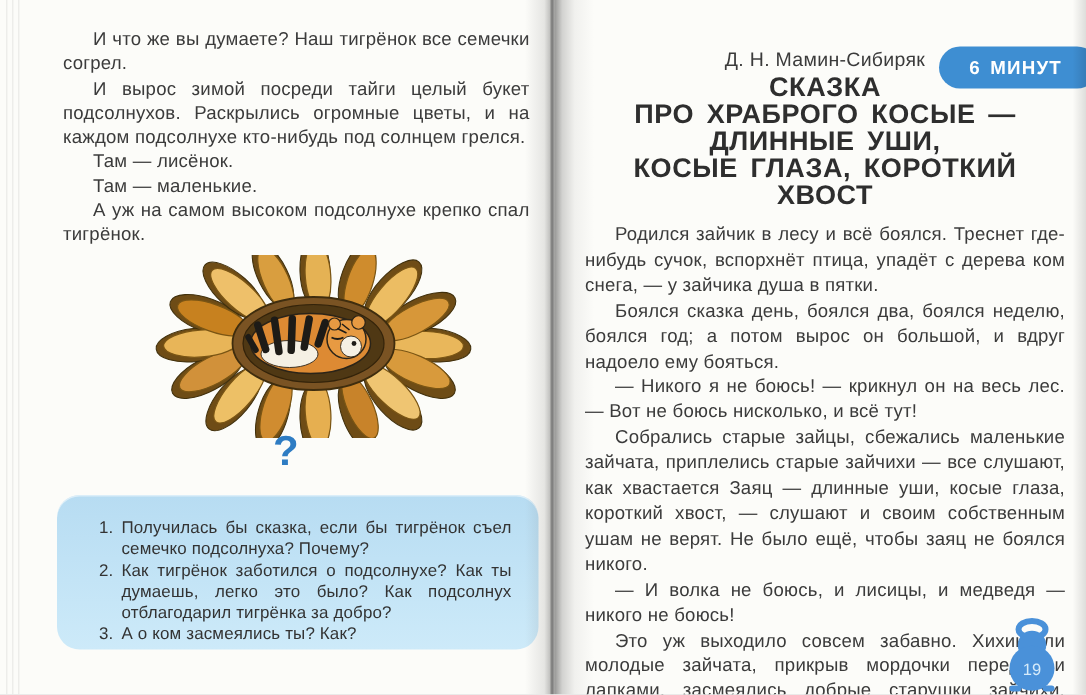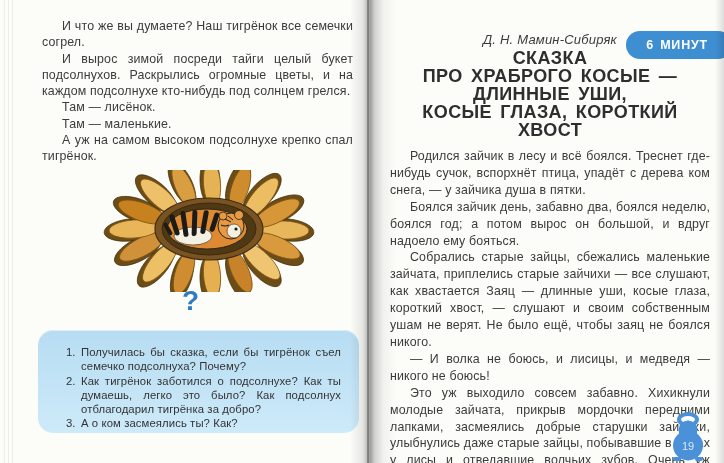--- a/index.html
+++ b/index.html
@@ -27,21 +27,21 @@
   .left-page  { position:absolute; left:0;   top:0; width:362px; height:463px; }
   .right-page { position:absolute; left:362px; top:0; width:362px; height:463px; }
   .left-content  { position:absolute; left:42px; top:18px; width:311px; }
   .right-content { position:absolute; left:28px; top:0;   width:320px; }
   p.body-par {
     margin:0; font-size:12.4px; line-height:16.3px;
     text-align:justify; text-indent:20px; letter-spacing:0.15px;
   }
   .right-content p.body-par { line-height:16.9px; }
   
-  .author { margin:32px 0 2px 0; text-align:center; font-size:13px; letter-spacing:0.2px;font-style:italic; }
+  .author { margin:32px 0 2px 0; text-align:center; font-size:13px; letter-spacing:0.2px; }
   .title-line {
     margin:0; text-align:center; font-weight:bold; font-size:18px;
     line-height:18px; color:#2e2e2e; letter-spacing:0.4px; word-spacing:3px;
   }
   .right-body { margin-top:9px; }
   .badge {
     position:absolute; right:-8px; top:31px; height:28px;
     padding:0 24px 0 20px; border-radius:15px;
     color:#ffffff; font-weight:bold; font-size:12.5px; line-height:28px;
     letter-spacing:0.8px; word-spacing:2px;
@@ -175,21 +175,22 @@
   <div class="gutter-line"></div>
 
   <div class="right-page">
     <div class="right-content">
       <p class="author">Д. Н. Мамин-Сибиряк</p>
       <p class="title-line">СКАЗКА</p>
       <p class="title-line">ПРО ХРАБРОГО КОСЫЕ — ДЛИННЫЕ УШИ,</p>
       <p class="title-line">КОСЫЕ ГЛАЗА, КОРОТКИЙ ХВОСТ</p>
       <div class="right-body">
         <p class="body-par">Родился зайчик в лесу и всё боялся. Треснет где-нибудь сучок, вспорхнёт птица, упадёт с дерева ком снега, — у зайчика душа в пятки.</p>
-        <p class="body-par">Боялся зайчик день, забавно два, боялся неделю, боялся год; а потом вырос он большой, и вдруг надоело ему бояться.</p>
+        <p class="body-par">Боялся сказка день, боялся два, боялся неделю, боялся год; а потом вырос он большой, и вдруг надоело ему бояться.</p>
+        <p class="body-par">— Никого я не боюсь! — крикнул он на весь лес. — Вот не боюсь нисколько, и всё тут!</p>
         <p class="body-par">Собрались старые зайцы, сбежались маленькие зайчата, приплелись старые зайчихи — все слушают, как хвастается Заяц — длинные уши, косые глаза, короткий хвост, — слушают и своим собственным ушам не верят. Не было ещё, чтобы заяц не боялся никого.</p>
         <p class="body-par">— И волка не боюсь, и лисицы, и медведя — никого не боюсь!</p>
         <p class="body-par">Это уж выходило совсем забавно. Хихикнули молодые зайчата, прикрыв мордочки передними лапками, засмеялись добрые старушки зайчихи, улыбнулись даже старые зайцы, побывавшие в лапах у лисы и отведавшие волчьих зубов. Очень уж смешной заяц!.. Ах, какой смешной! И всем вдруг сделалось весело. Начали кувыркаться, прыгать, скакать, перегонять друг друга, точно все с ума сошли.</p>
       </div>
     </div>
 
     <div class="badge" style="background:#3e8ed2">6 МИНУТ</div>
 
     <div class="page-num-wrap">
       <svg width="38" height="50" viewBox="0 0 38 50">

